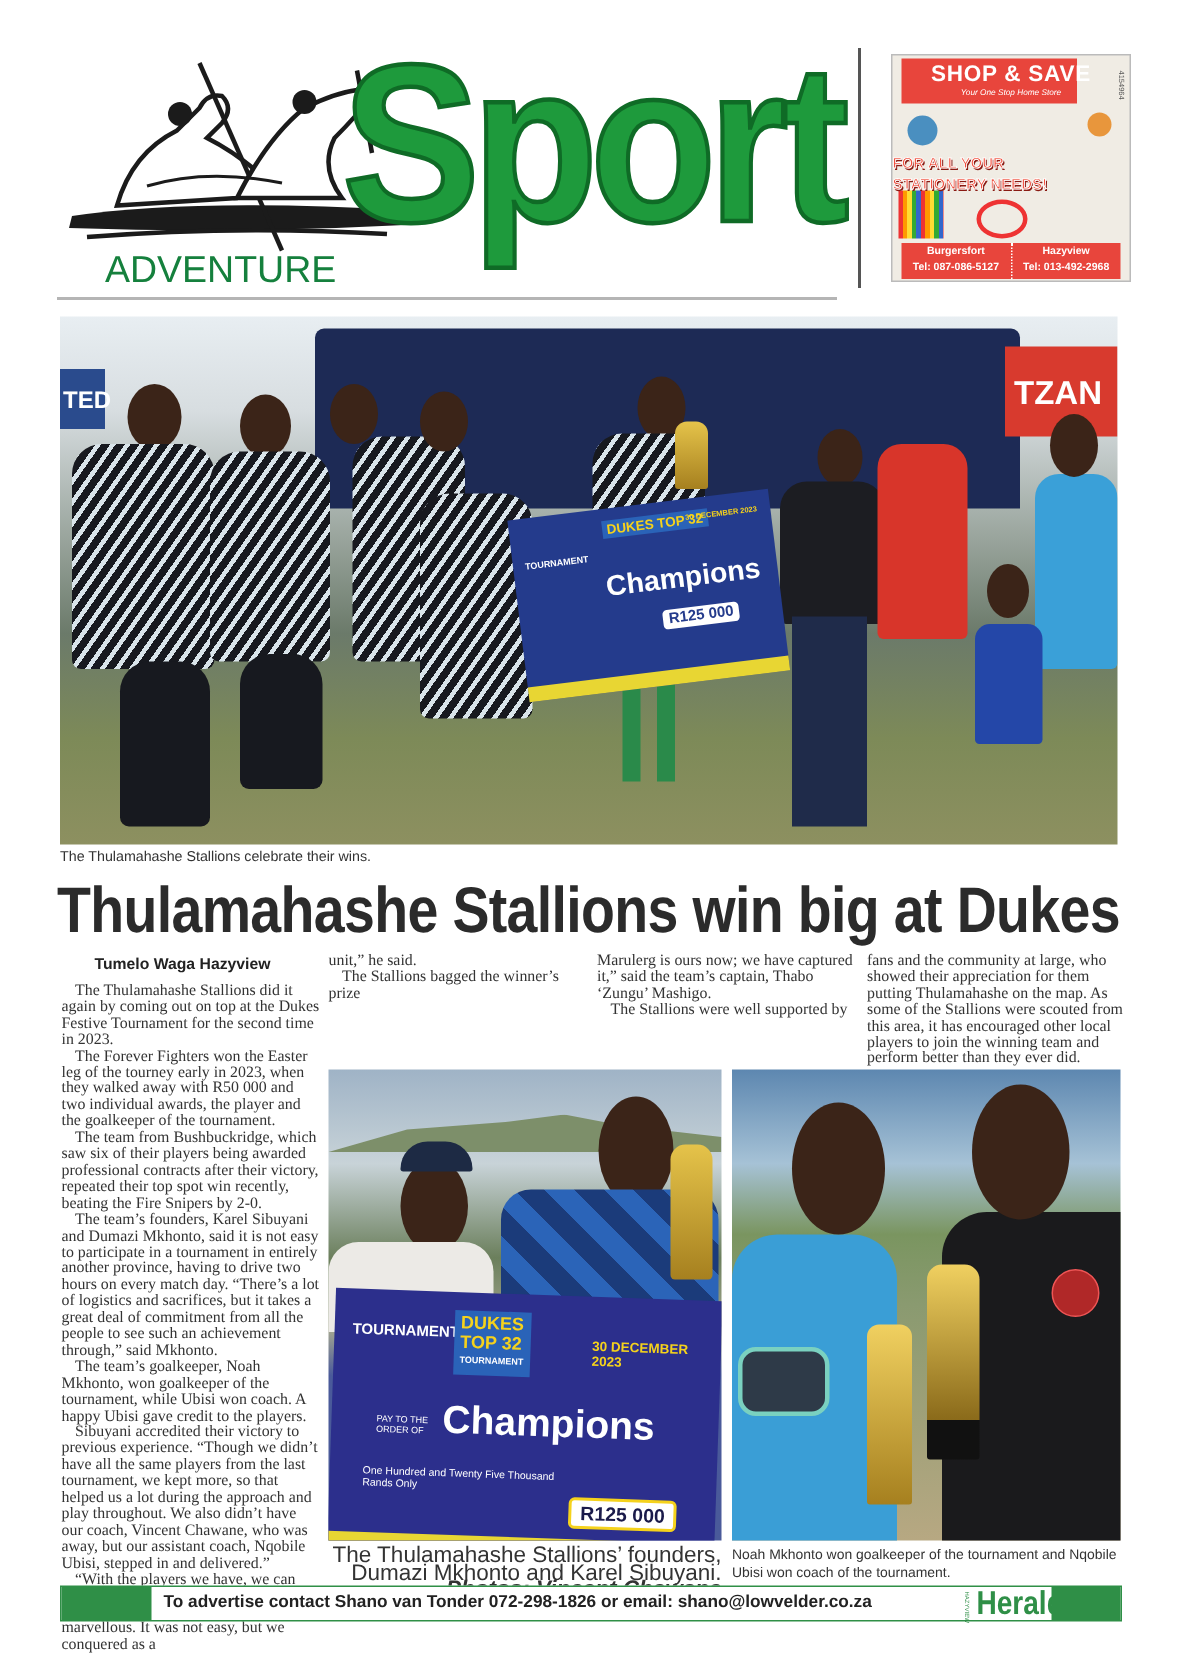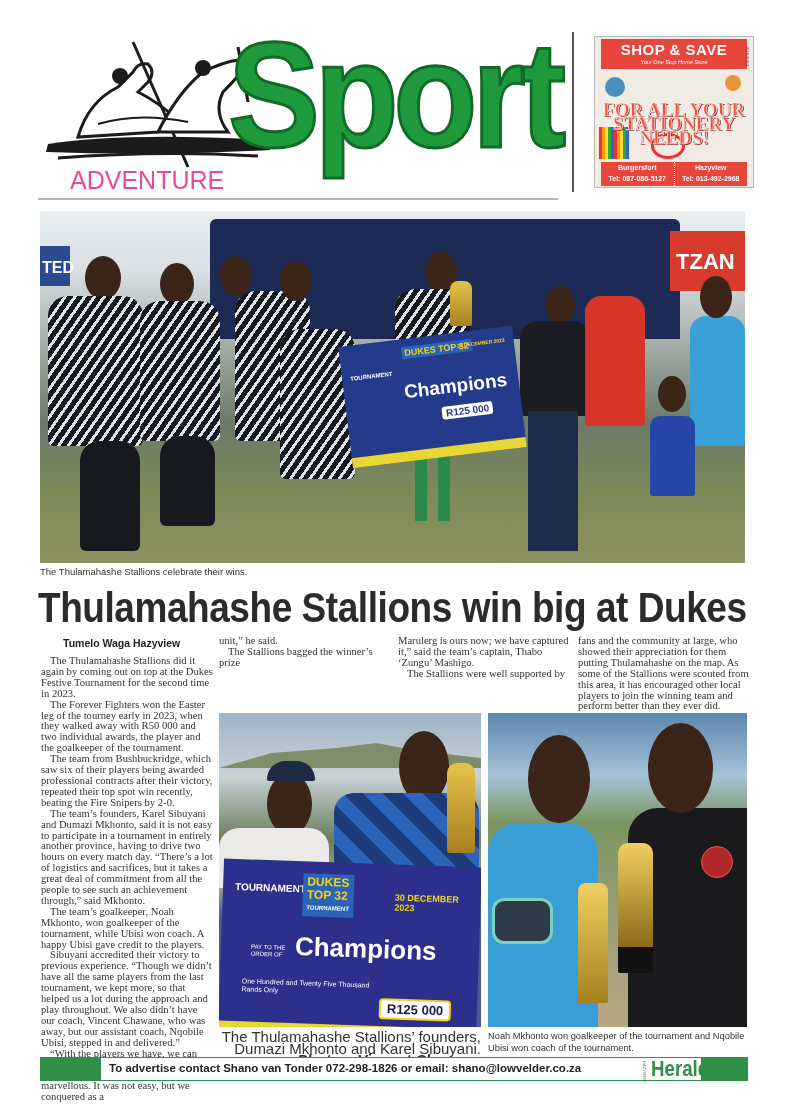--- a/index.html
+++ b/index.html
@@ -3,30 +3,30 @@
 <meta charset="utf-8">
 <style>
   html, body { margin:0; padding:0; background:#ffffff; }
   body { width:786px; height:1113px; position:relative; overflow:hidden; font-family:"Liberation Serif", serif; color:#222; }
   .abs { position:absolute; }
 
   
   .masthead { left:38px; top:32px; width:520px; height:170px; }
   .paddlers { left:0; top:0; width:260px; height:140px; }
   .sport-word { left:190px; top:-12px; font-family:"Liberation Sans", sans-serif; font-weight:900; font-size:150px; line-height:150px; color:#1e9a3c; letter-spacing:-6px; -webkit-text-stroke:3px #0f6b26; transform:scaleX(0.92); transform-origin:left top; }
-  .adventure { left:32px; top:134px; font-family:"Liberation Sans", sans-serif; font-size:25px; color:#ec4899; letter-spacing:0px; }
+  .adventure { left:32px; top:134px; font-family:"Liberation Sans", sans-serif; font-size:25px; color:#15803d; letter-spacing:0px; }
   .mast-rule { left:0; top:166px; width:520px; height:2px; background:#b5b5b5; }
 
   
   .ad-frame { left:572px; top:32px; width:185px; height:160px; border-left:2px solid #555; }
   .ad { left:20px; top:4px; width:158px; height:150px; background:#f0ece4; border:1px solid #bbb; overflow:hidden; }
-  .ad-top { left:6px; top:2px; width:146px; height:30px; background:#e8453c; }
+  .ad-top { left:6px; top:2px; width:117px; height:30px; background:#e8453c; }
   .ad-title { left:0; top:2px; width:146px; text-align:center; font-family:"Liberation Sans", sans-serif; font-weight:900; font-size:15px; color:#fff; letter-spacing:0.5px; }
   .ad-tag { left:0; top:20px; width:146px; text-align:center; font-family:"Liberation Sans", sans-serif; font-style:italic; font-size:5.5px; color:#fff; }
-  .ad-mid { left:0; top:66px; width:158px; text-align:center; font-family:Liberation Serif, serif; font-weight:900; font-size:19px; line-height:14px; color:#f0503e; -webkit-text-stroke:0.6px #fff; text-shadow:1px 1px 0 #8a1a12; }
+  .ad-mid { left:0; top:66px; width:158px; text-align:left; font-family:Liberation Sans, sans-serif; font-weight:900; font-size:10px; line-height:14px; color:#f0503e; -webkit-text-stroke:0.6px #fff; text-shadow:1px 1px 0 #8a1a12; }
   .ad-bottom { left:6px; top:125px; width:146px; height:24px; background:#e8453c; display:flex; }
   .ad-store { flex:1; color:#fff; font-family:"Liberation Sans", sans-serif; font-size:7px; text-align:center; line-height:11px; font-weight:bold; }
   .ad-store + .ad-store { border-left:1px dotted #fff; }
   .ad-code { left:149px; top:10px; font-size:5px; color:#555; writing-mode:vertical-rl; font-family:"Liberation Sans", sans-serif; }
 
   
   .main-photo { left:40px; top:211px; width:705px; height:352px; overflow:hidden; background:linear-gradient(180deg,#e8eef2 0%, #d7dde0 18%, #6b7a6a 60%, #7d8a58 80%, #8d9060 100%); }
   .tent { left:170px; top:8px; width:470px; height:120px; background:#1d2a55; border-radius:6px 6px 0 0; }
   .tent-right { left:630px; top:20px; width:75px; height:60px; background:#d83a2e; }
   .tent-right-text { left:636px; top:38px; font-family:"Liberation Sans", sans-serif; font-weight:900; font-size:22px; color:#fff; }

